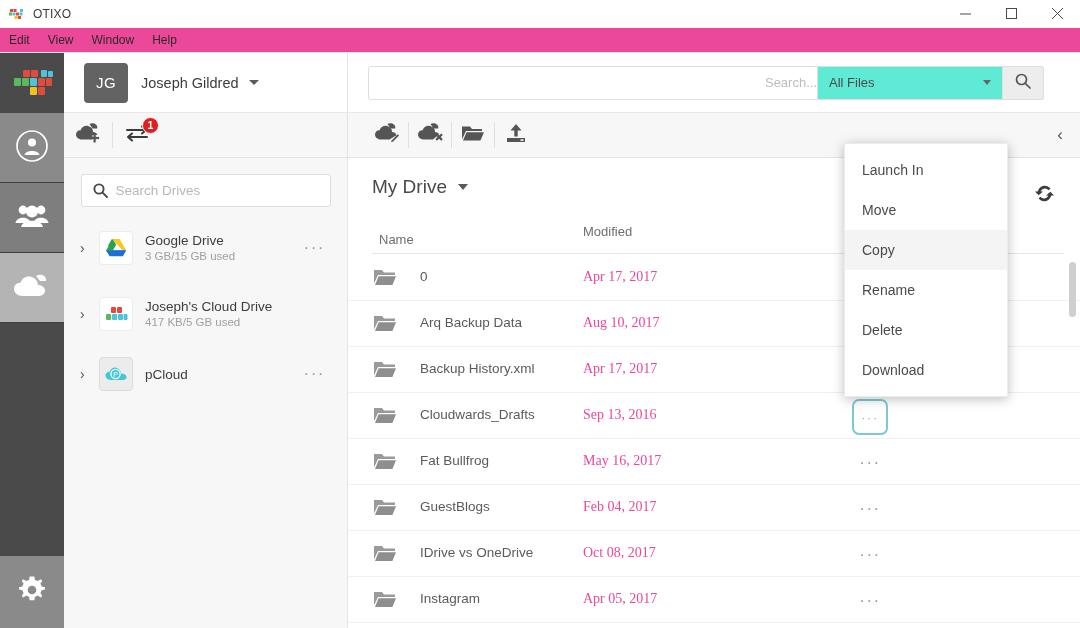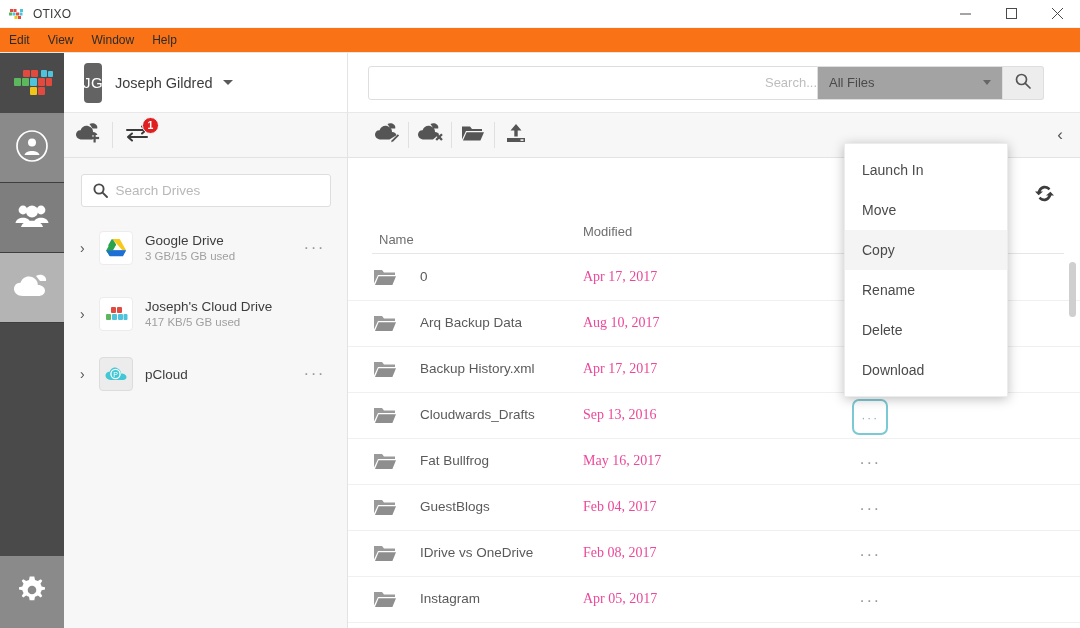--- a/index.html
+++ b/index.html
@@ -20,21 +20,21 @@
   .tb-title { font-size:12px; color:#3a3a3a; margin-left:7px; letter-spacing:.2px;}
   .tb-spacer { flex:1; }
   .wbtn {
     width:46px; height:28px; display:flex; align-items:center; justify-content:center;
     color:#4a4a4a;
   }
 
   
   .menubar {
     position:absolute; left:0; top:28px; width:1080px; height:25px;
-    background:#f97316; display:flex; align-items:center;
+    background:#ec4899; display:flex; align-items:center;
     border-bottom:1px solid #e6e6e6;
   }
   .menuitem { font-size:12px; color:#2b2b2b; padding:0 9px; line-height:25px; }
 
   
   .rail {
     position:absolute; left:0; top:53px; width:64px; height:575px;
     background:#4a4a4a; display:flex; flex-direction:column; align-items:center;
   }
   .rail-logo {
@@ -54,21 +54,21 @@
     display:flex; align-items:center; justify-content:center; color:#fff;
   }
 
   
   .acct {
     position:absolute; left:64px; top:53px; width:284px; height:60px;
     background:#ffffff; display:flex; align-items:center;
     border-bottom:1px solid #e8e8e8; border-right:1px solid #e3e3e3;
   }
   .avatar {
-    width:18px; height:40px; margin-left:20px; border-radius:4px;
+    width:44px; height:40px; margin-left:20px; border-radius:4px;
     background:#636363; color:#fff; font-size:15px;
     display:flex; align-items:center; justify-content:center; letter-spacing:.5px;
   }
   .acct-name { font-size:14.5px; color:#3d3d3d; margin-left:13px; }
   .caret-dn {
     width:0;height:0;margin-left:10px;
     border-left:5px solid transparent;border-right:5px solid transparent;
     border-top:5px solid #5a5a5a;
   }
 
@@ -113,21 +113,21 @@
     background:#fff; border-bottom:1px solid #e8e8e8;
     display:flex; align-items:center;
   }
   .sinput {
     margin-left:20px; width:450px; height:34px; background:#fff;
     border:1px solid #dedede; border-radius:3px 0 0 3px;
     display:flex; align-items:center;justify-content:flex-end;
   }
   .sinput-ph { font-size:13px; color:#bdbdbd; margin-left:11px; }
   .sfilter {
-    width:185px; height:34px; background:#a3a3a3; border:1px solid #dedede;
+    width:185px; height:34px; background:#5eead4; border:1px solid #dedede;
     border-left:none; display:flex; align-items:center; justify-content:space-between;
     padding:8px 11px;
   }
   .sfilter-lbl { font-size:13px; color:#4a4a4a; }
   .caret-sm { width:0;height:0;
     border-left:4px solid transparent;border-right:4px solid transparent;
     border-top:5px solid #666; }
   .sbtn {
     width:41px; height:34px; background:#ededed; border:1px solid #dedede; border-left:none;
     border-radius:0 3px 3px 0; display:flex; align-items:center; justify-content:center; color:#555;
@@ -432,20 +432,24 @@
           <path d="M2 15 L20 15 L20 19 L2 19 Z"></path>
           <rect x="15.5" y="16.3" width="3" height="1.6" fill="#f7f7f7"></rect>
         </svg>
       </span>
     </div>
     <div class="rt-spacer"></div>
     <div class="collapse">‹</div>
   </div>
 
   <div class="filearea">
+    <div class="crumb">
+      <span class="crumb-lbl">My Drive</span>
+      <span class="crumb-caret"></span>
+    </div>
     <div class="refresh">
       <span>
         <svg width="19" height="19" viewBox="0 0 19 19" fill="currentColor">
           <path d="M3.2 6.2 A7.2 7.2 0 0 1 15.4 4.4 L13.6 6.2 A4.8 4.8 0 0 0 5.6 7.4 L8 7.4 L3.6 11.2 L0 7.4 L2.6 7.4 Z"></path>
           <path d="M15.8 12.8 A7.2 7.2 0 0 1 3.6 14.6 L5.4 12.8 A4.8 4.8 0 0 0 13.4 11.6 L11 11.6 L15.4 7.8 L19 11.6 L16.4 11.6 Z"></path>
         </svg>
       </span>
     </div>
 
     <div class="colhead">
@@ -508,21 +512,21 @@
         <span class="fname">GuestBlogs</span>
         <span class="fmod">Feb 04, 2017</span>
         <span class="fdots">···</span>
       </div>
       <div class="frow">
         <span class="fico"><svg width="22" height="18" viewBox="0 0 22 18" fill="#9a9a9a">
               <path d="M0 2 L8 2 L10 4.5 L21 4.5 L21 7 L4 7 L0 15.5 Z"></path>
               <path d="M4.6 8.2 L22 8.2 L18.4 17 L1 17 Z" fill="#8e8e8e"></path>
             </svg></span>
         <span class="fname">IDrive vs OneDrive</span>
-        <span class="fmod">Feb 08, 2017</span>
+        <span class="fmod">Oct 08, 2017</span>
         <span class="fdots">···</span>
       </div>
       <div class="frow">
         <span class="fico"><svg width="22" height="18" viewBox="0 0 22 18" fill="#9a9a9a">
               <path d="M0 2 L8 2 L10 4.5 L21 4.5 L21 7 L4 7 L0 15.5 Z"></path>
               <path d="M4.6 8.2 L22 8.2 L18.4 17 L1 17 Z" fill="#8e8e8e"></path>
             </svg></span>
         <span class="fname">Instagram</span>
         <span class="fmod">Apr 05, 2017</span>
         <span class="fdots">···</span>

